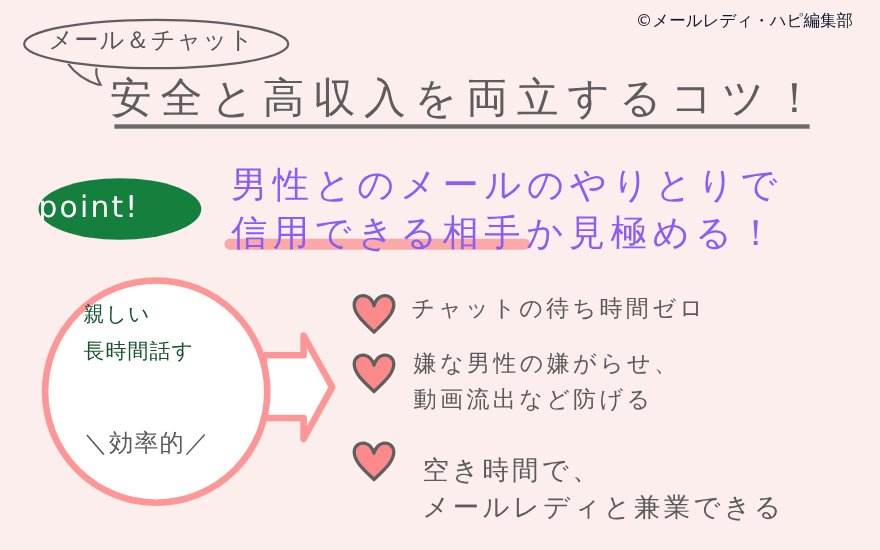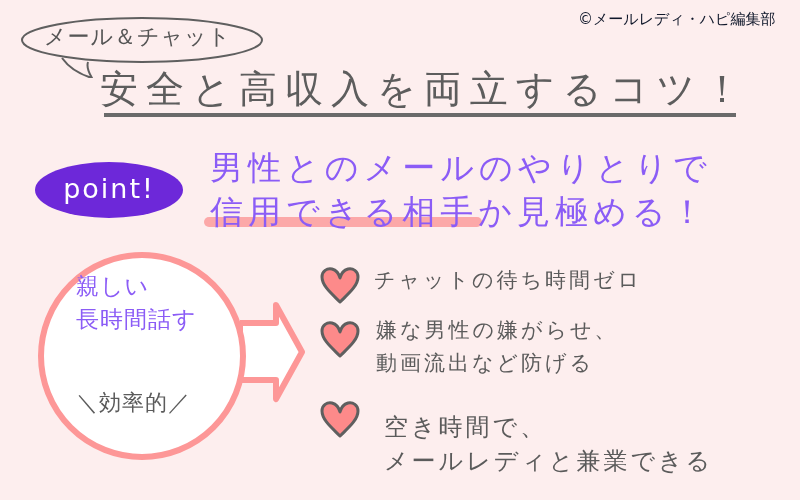--- a/index.html
+++ b/index.html
@@ -19,37 +19,37 @@
     .bubble-label {
       left: 44px; top: 22px; font-size: 22px; color: #555; white-space: nowrap;
       letter-spacing: 1px;
     }
     .title {
       left: 100px; top: 64px; font-size: 38px; color: #5d5d5d;
       letter-spacing: 8px; white-space: nowrap;
     }
     .point-badge {
       left: 35px; top: 162px; width: 148px; height: 56px; border-radius: 50%;
-      background: #6d28d9; color: #fff; font-size: 27px; text-align: center;
+      background: #15803d; color: #fff; font-size: 27px; 
       line-height: 54px; letter-spacing: 2px;
     }
     .lead {
       left: 210px; top: 146px; font-size: 33px; line-height: 44px; color: #8b5cf6;
       letter-spacing: 5px; white-space: nowrap;
     }
     .marker {
       left: 204px; top: 217px; width: 278px; height: 10px; border-radius: 5px;
       background: #fca0a0; opacity: 0.9;
     }
     .circle {
       left: 38px; top: 252px; width: 208px; height: 208px; border-radius: 50%;
       background: #fff; border: 6px solid #fd9797; box-sizing: border-box;
     }
     .circle-text {
-      left: 76px; top: 270px; font-size: 23px; line-height: 33px; color: #8b5cf6;
+      left: 76px; top: 270px; font-size: 19px; line-height: 33px; color: #14532d;
       letter-spacing: 1px; white-space: nowrap;
     }
     .circle-tag {
       left: 76px; top: 388px; font-size: 22px; color: #5b5b5b; white-space: nowrap;
       letter-spacing: 1px;
     }
     .arrow-svg { left: 240px; top: 300px; }
     .list-item { left: 318px; }
     .heart { position: absolute; }
     .item-text {

